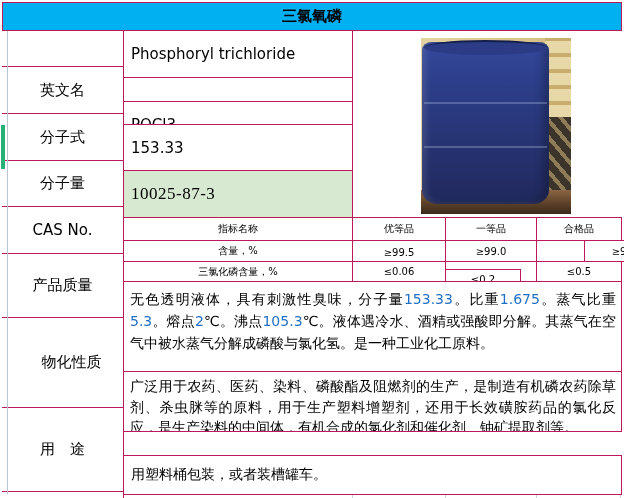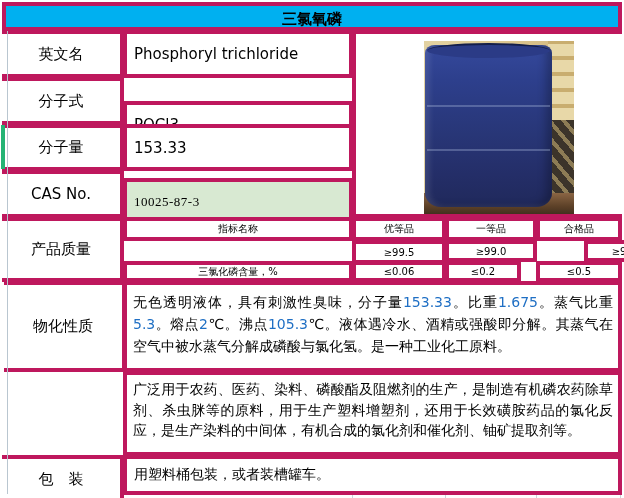--- a/index.html
+++ b/index.html
@@ -1,28 +1,28 @@
 <!DOCTYPE html>
 <html style="--header-bg: #00b0f0; --cas-bg: #d8e9d2; --green-bar: #24b374; --number-blue: #1f6fc4;"><head>
 <meta charset="utf-8">
 <style>
   html,body{margin:0;padding:0;background:#fff;}
   .sheet{
     position:relative;width:624px;height:498px;background:#fff;
     font-family:"DejaVu Sans","Liberation Sans",sans-serif;
     color:#000;-webkit-font-smoothing:antialiased;
   }
-  .c{position:absolute;box-sizing:border-box;border:4px solid #be185d;background:#fff;overflow:hidden;}
+  .c{position:absolute;box-sizing:border-box;border:1px solid #be185d;background:#fff;overflow:hidden;}
   .title-bar{
     background:var(--header-bg,#00b0f0);
     font-size:15px;font-weight:bold;text-align:center;line-height:27px;
   }
-  .lbl{text-align:center;font-size:15px;border-left:none;display:flex;align-items:center;justify-content:center;}
+  .lbl{text-align:center;font-size:15px;border-left:none;display:flex;align-items:center;justify-content:center;margin-top:36px;}
   .val{font-size:15px;display:flex;align-items:center;padding-left:7px;}
-  .val-serif{font-family:"Liberation Serif","DejaVu Serif",serif;font-size:13px;letter-spacing:.5px;margin-top:8px;}
+  .val-serif{font-family:"Liberation Serif","DejaVu Serif",serif;font-size:17px;letter-spacing:.5px;}
   .cas-bg{background:var(--cas-bg,#d8e9d2);}
   .qcell{font-size:10px;display:flex;align-items:center;justify-content:center;}
   .para{font-size:14px;padding:6px 5px 12px 6px;line-height:21px;text-align:justify;}
   .seg-num{color:var(--number-blue,#1f6fc4);}
   .green-bar{position:absolute;background:var(--green-bar,#24b374);z-index:6;}
   .lite-line{position:absolute;background:#b9c6d0;z-index:5;}
   .grid-stub{position:absolute;background:#ccd4da;z-index:2;}
 
   
   .photo-cell{border-right:none;}
@@ -72,33 +72,35 @@
     </div>
   </div>
 
   <div class="c lbl" style="left:2px;top:217px;width:122px;height:65px;">产品质量</div>
 
   <div class="c qcell" style="left:123px;top:217px;width:230px;height:24px;">指标名称</div>
   <div class="c qcell" style="left:352px;top:217px;width:94px;height:24px;">优等品</div>
   <div class="c qcell" style="left:536px;top:217px;width:86px;height:24px;">合格品</div>
   <div class="c qcell" style="left:445px;top:217px;width:92px;height:24px;">一等品</div>
 
+  <div class="c qcell" style="left:123px;top:240px;width:230px;height:22px;">含量，%</div>
   <div class="c qcell" style="left:352px;top:240px;width:94px;height:24px;">≥99.5</div>
   <div class="c qcell" style="left:445px;top:240px;width:92px;height:22px;">≥99.0</div>
   <div class="c qcell" style="left:536px;top:240px;width:86px;height:22px;margin-left:48px;">≥98.0</div>
 
   <div class="c qcell" style="left:123px;top:261px;width:230px;height:21px;">三氯化磷含量，%</div>
   <div class="c qcell" style="left:352px;top:261px;width:94px;height:21px;">≤0.06</div>
-  <div class="c qcell" style="left:445px;top:261px;width:76px;height:21px;">≤0.2</div>
+  <div class="c qcell" style="left:445px;top:269px;width:76px;height:21px;">≤0.2</div>
   <div class="c qcell" style="left:536px;top:261px;width:86px;height:21px;">≤0.5</div>
 
-  <div class="c lbl" style="left:4px;top:281px;width:122px;height:91px;text-align:right;">物化性质</div>
+  <div class="c lbl" style="left:11px;top:281px;width:122px;height:91px;text-align:right;">物化性质</div>
   <div class="c para" style="left:123px;top:281px;width:499px;height:91px;line-height:22px;"><span>无色透明液体，具有刺激性臭味，分子量</span><span class="seg-num">153.33</span><span>。比重</span><span class="seg-num">1.675</span><span>。蒸气比重</span><span class="seg-num">5.3</span><span>。熔点</span><span class="seg-num">2</span><span>℃。沸点</span><span class="seg-num">105.3</span><span>℃。液体遇冷水、酒精或强酸即分解。其蒸气在空气中被水蒸气分解成磷酸与氯化氢。是一种工业化工原料。</span></div>
 
-  <div class="c para" style="left:123px;top:371px;width:499px;height:85px;padding-top:4px;line-height:20.5px;">广泛用于农药、医药、染料、磷酸酯及阻燃剂的生产，是制造有机磷农药除草剂、杀虫脒等的原料，用于生产塑料增塑剂，还用于长效磺胺药品的氯化反应，是生产染料的中间体，有机合成的氯化剂和催化剂、铀矿提取剂等。</div>
+  <div class="c lbl" style="left:2px;top:371px;width:122px;height:85px;">用　途</div>
+  <div class="c para" style="left:123px;top:371px;width:499px;height:61px;padding-top:4px;line-height:20.5px;">广泛用于农药、医药、染料、磷酸酯及阻燃剂的生产，是制造有机磷农药除草剂、杀虫脒等的原料，用于生产塑料增塑剂，还用于长效磺胺药品的氯化反应，是生产染料的中间体，有机合成的氯化剂和催化剂、铀矿提取剂等。</div>
 
   <div class="c lbl" style="left:2px;top:455px;width:122px;height:48px;">包　装</div>
   <div class="c val" style="left:123px;top:455px;width:499px;height:40px;font-size:14px;">用塑料桶包装，或者装槽罐车。</div>
 
   <div class="green-bar" style="left:1px;top:125px;width:4px;height:44px;"></div>
   <div class="lite-line" style="left:7px;top:31px;width:1px;height:463px;"></div>
   <div class="grid-stub" style="left:352px;top:495px;width:1px;height:3px;"></div>
   <div class="grid-stub" style="left:445px;top:495px;width:1px;height:3px;"></div>
   <div class="grid-stub" style="left:536px;top:495px;width:1px;height:3px;"></div>
   <div class="grid-stub" style="left:620px;top:495px;width:1px;height:3px;"></div>

